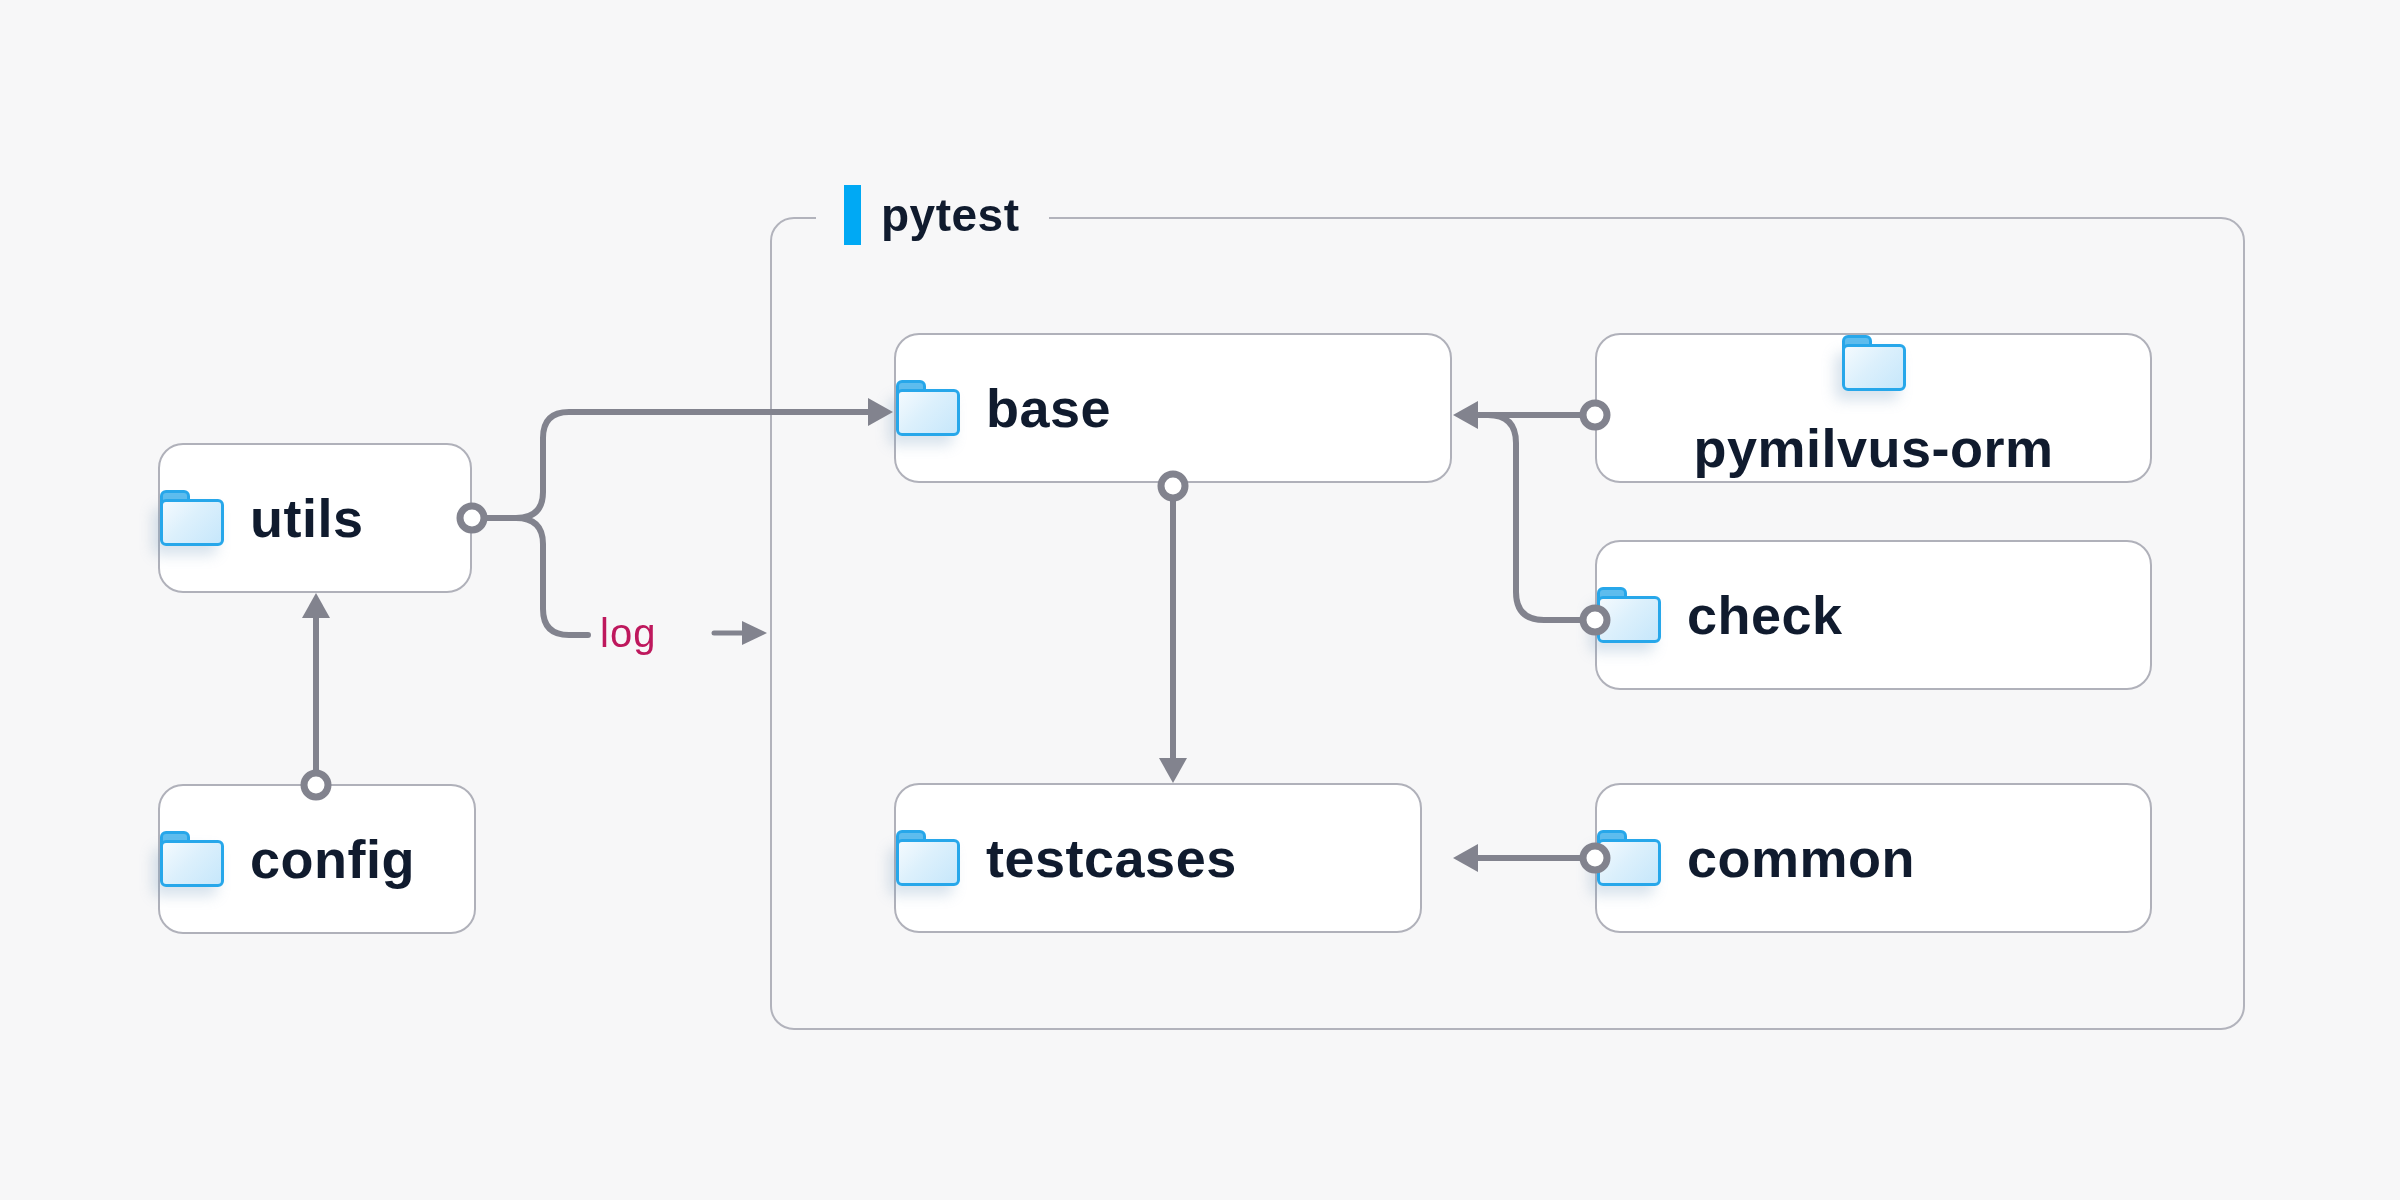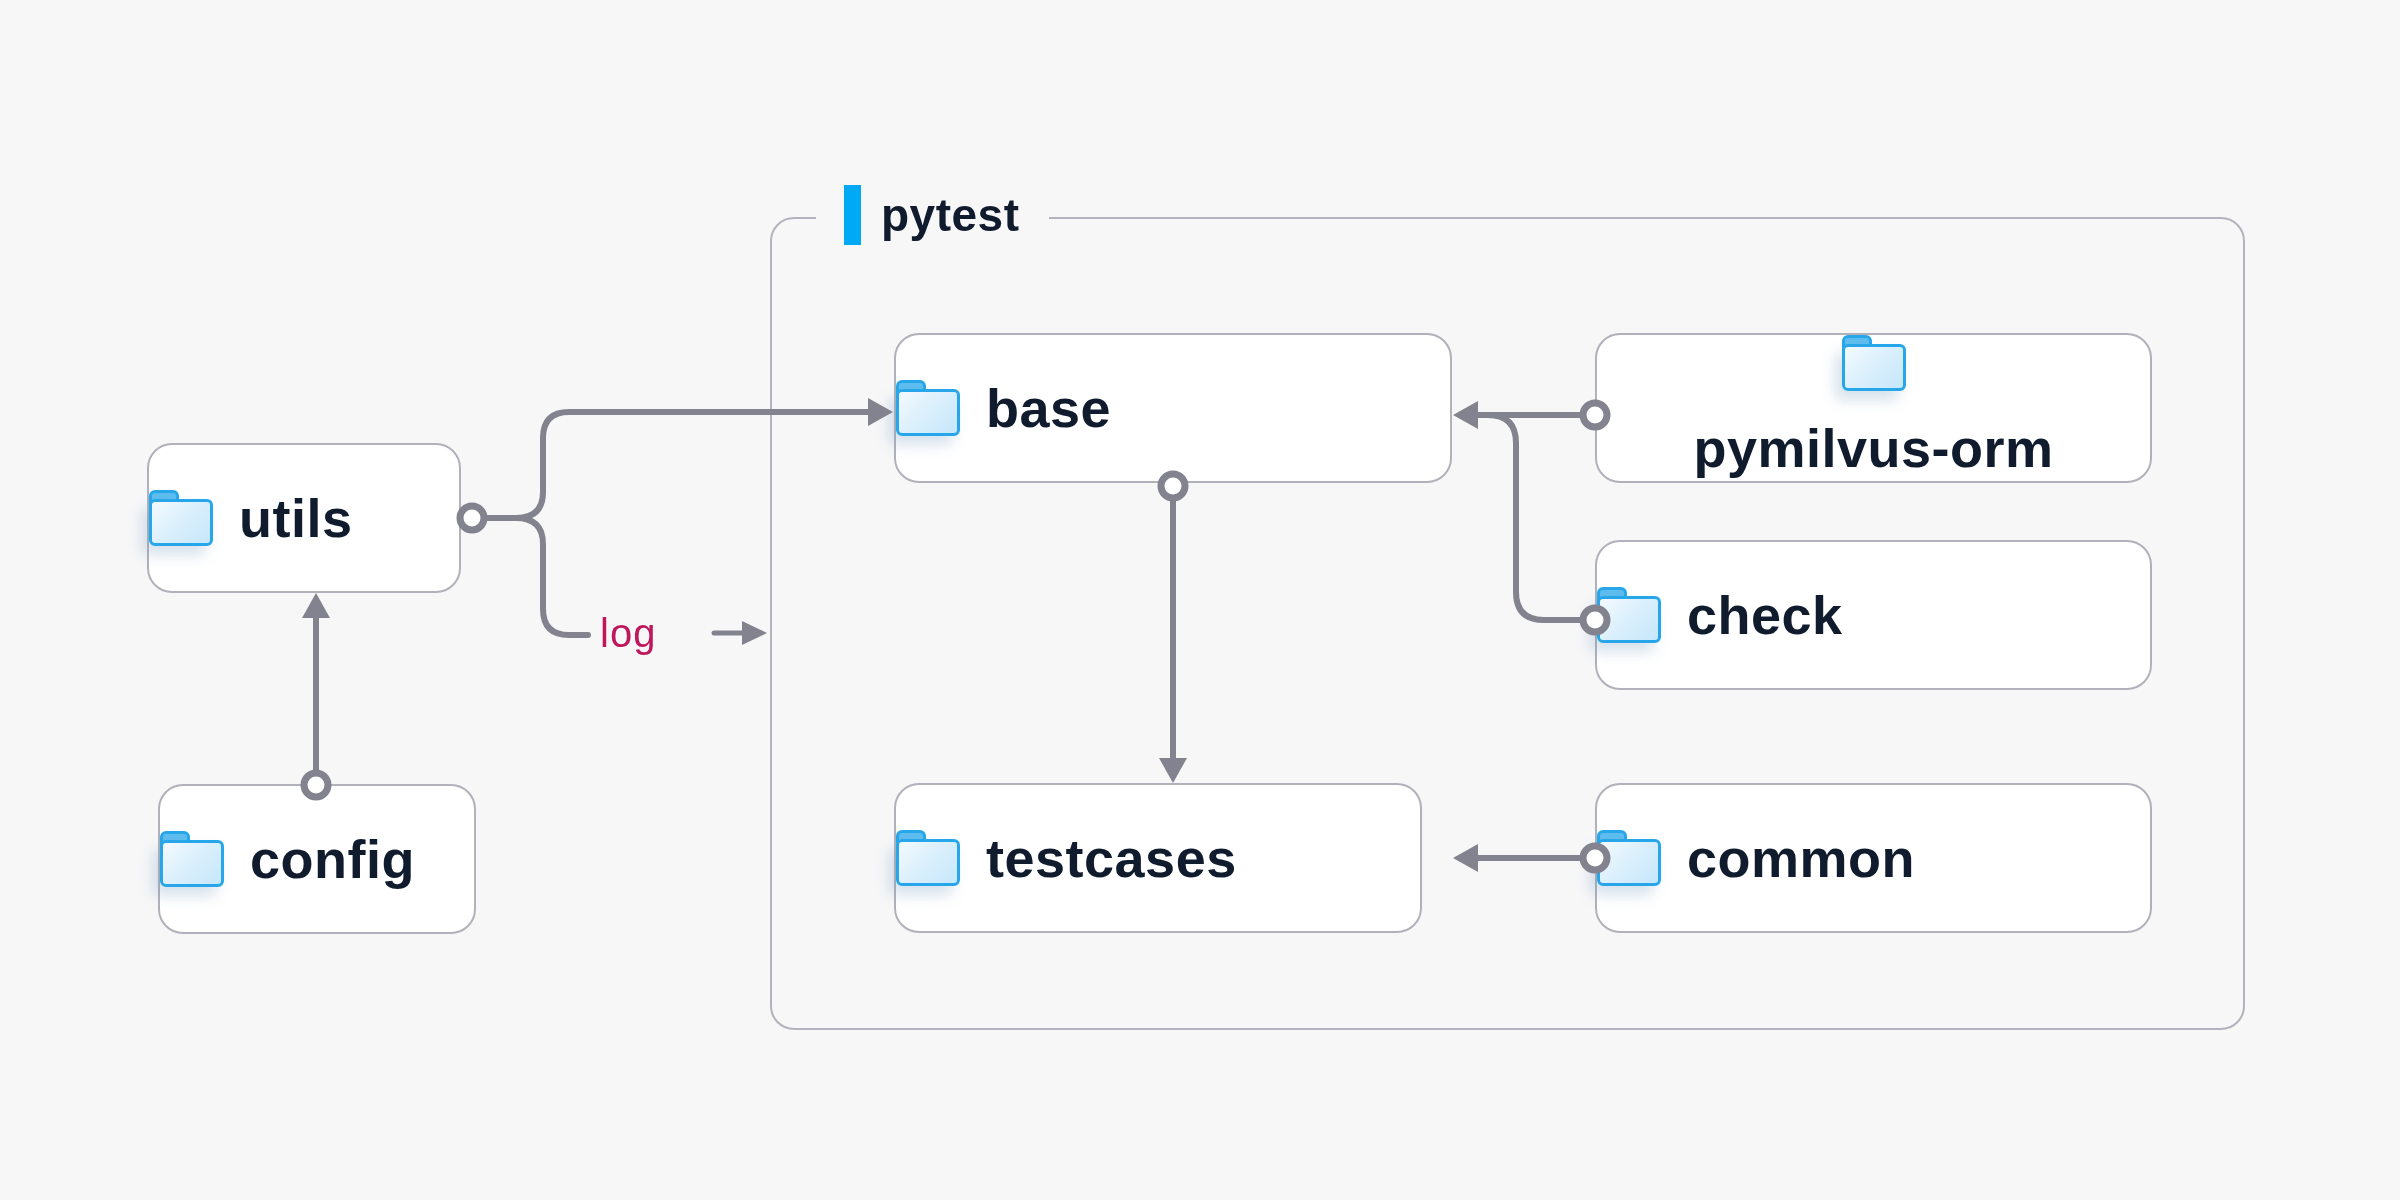--- a/index.html
+++ b/index.html
@@ -27,21 +27,21 @@
   .node{
     position:absolute;height:150px;background:#ffffff;
     border:2px solid #b0b1ba;border-radius:25px;box-sizing:border-box;
     display:flex;align-items:center;gap:26px;
     z-index:2;
   }
   .node .label{
     font-size:54px;font-weight:700;color:#101b2e;letter-spacing:.5px;
     white-space:nowrap;
   }
-  #node-utils   {left:147px; top:443px; width:314px;}
+  #node-utils   {left:158px; top:443px; width:314px;}
   #node-config  {left:158px; top:784px; width:318px;}
   #node-base    {left:894px; top:333px; width:558px;}
   #node-testcases{left:894px;top:783px; width:528px;}
   #node-pymilvus{left:1595px;top:333px; width:557px;flex-direction:column;}
   #node-check   {left:1595px;top:540px; width:557px;}
   #node-common  {left:1595px;top:783px; width:557px;}
   
   .folder{position:relative;width:64px;height:56px;flex:0 0 auto;}
   .folder .tab{
     position:absolute;left:0;top:0;width:30px;height:22px;

